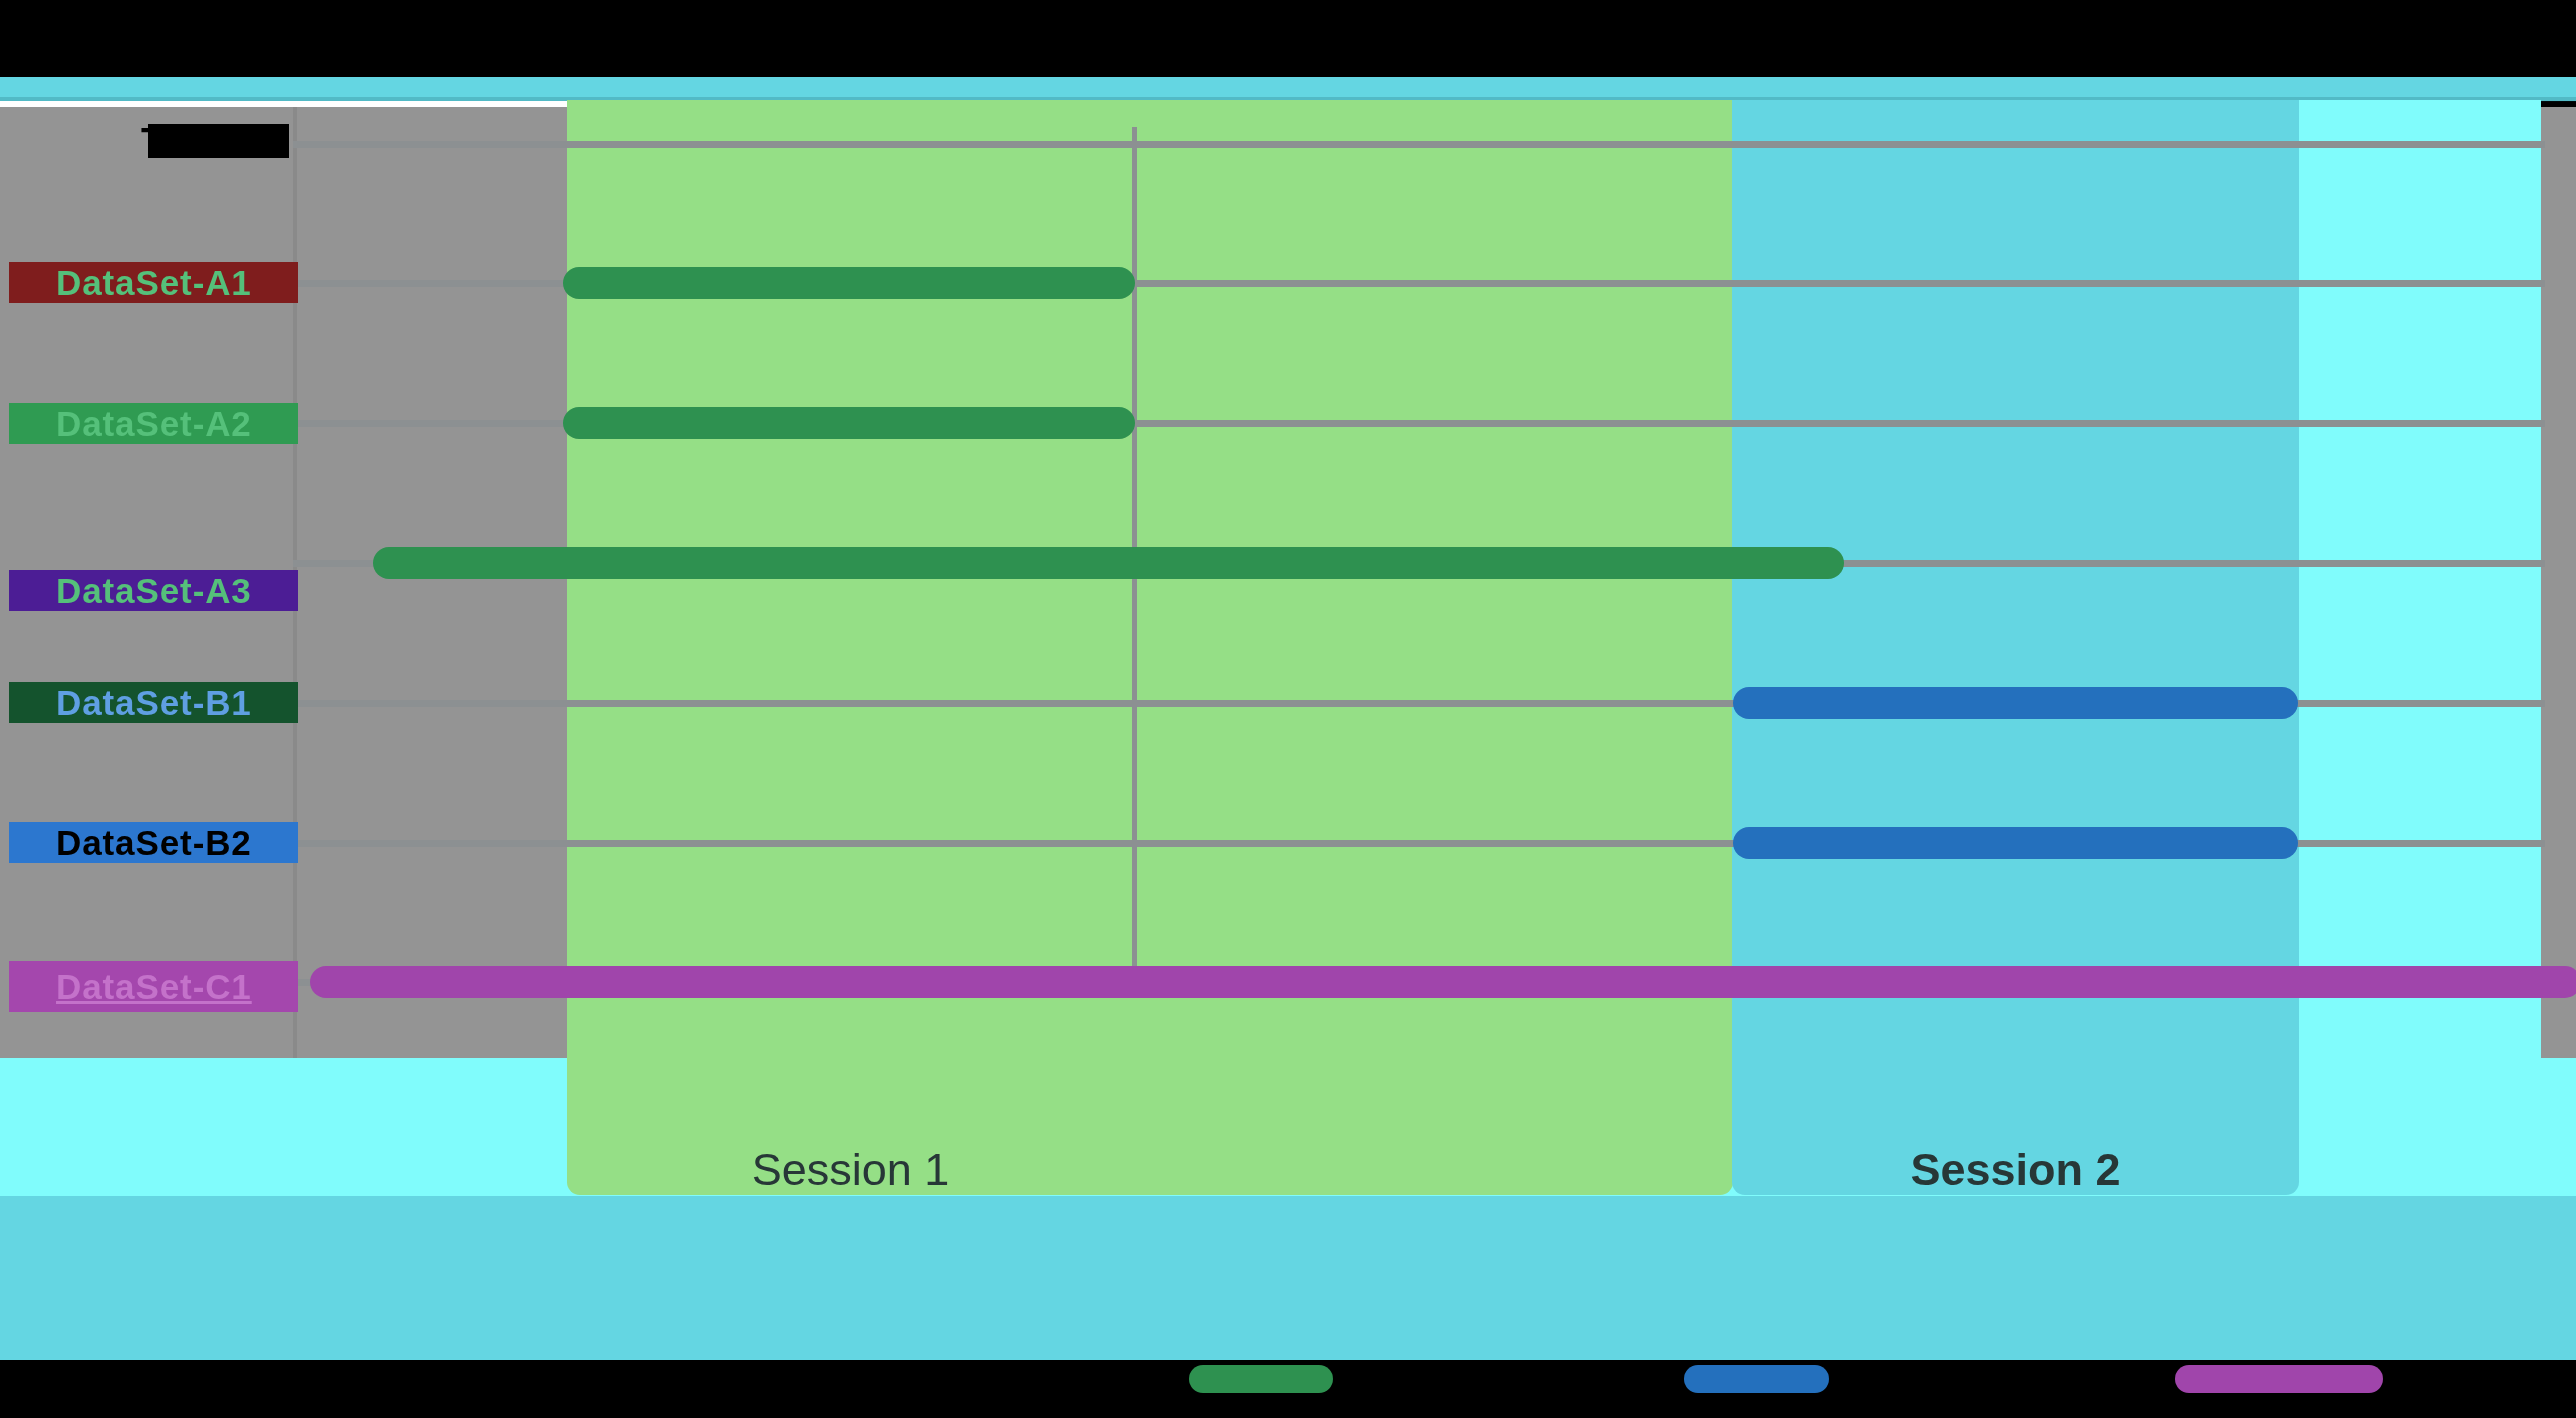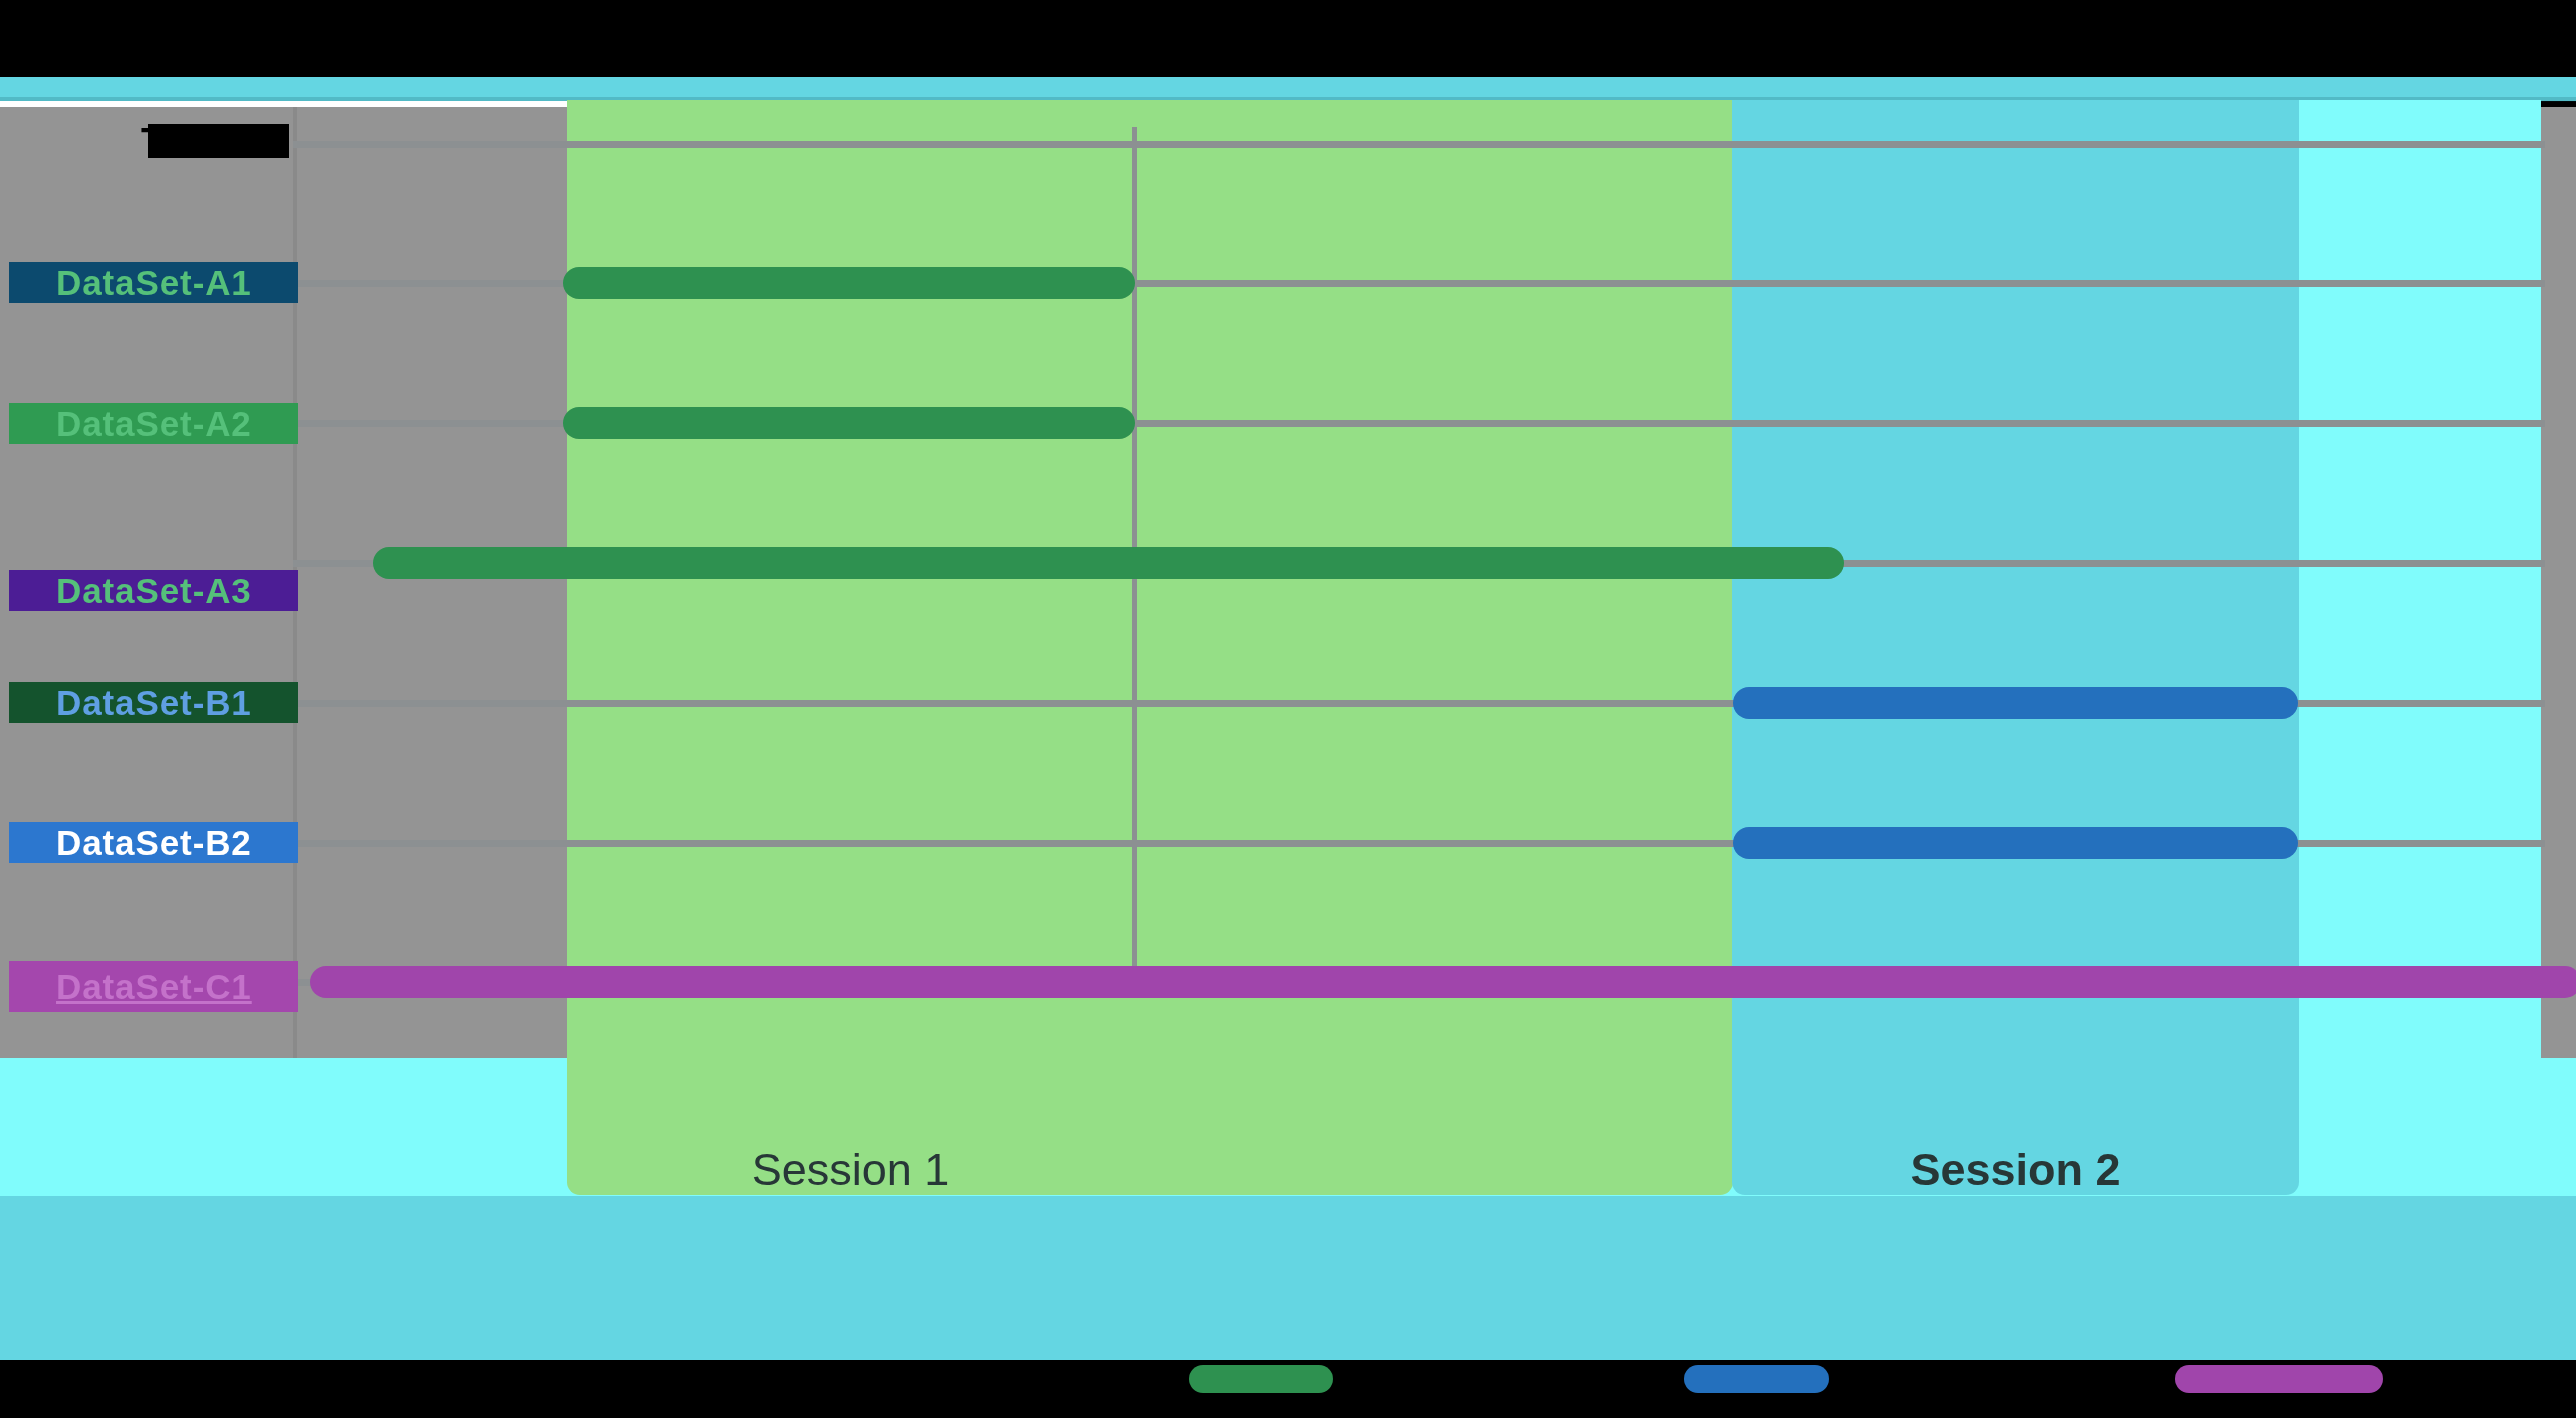--- a/index.html
+++ b/index.html
@@ -39,29 +39,29 @@
   <div id="dyn">
       <div class="gridline" style="left: 293px; top: 141px; width: 2252px; height: 6.6px; background: rgb(140, 144, 146);"></div>
       <div class="gridline" style="left: 293px; top: 280px; width: 2252px; height: 6.6px; background: rgb(140, 144, 146);"></div>
       <div class="gridline" style="left: 293px; top: 420px; width: 2252px; height: 6.6px; background: rgb(140, 144, 146);"></div>
       <div class="gridline" style="left: 293px; top: 560px; width: 2252px; height: 6.6px; background: rgb(140, 144, 146);"></div>
       <div class="gridline" style="left: 293px; top: 700px; width: 2252px; height: 6.6px; background: rgb(140, 144, 146);"></div>
       <div class="gridline" style="left: 293px; top: 840px; width: 2252px; height: 6.6px; background: rgb(140, 144, 146);"></div>
       <div class="gridline" style="left: 293px; top: 979px; width: 2252px; height: 6.6px; background: rgb(140, 144, 146);"></div>
       <div class="vline" style="left: 1132px; top: 127px; width: 4.7px; height: 863px; background: rgb(140, 144, 146);"></div>
       <div class="bar" style="left: 563px; top: 267px; width: 572px; height: 32px; background: rgb(46, 145, 80);"></div>
-      <div class="rowlabel" style="left: 9.4px; top: 262px; width: 289px; height: 41px; background: #0c4a6e; color: rgb(85, 192, 122);">DataSet-A1</div>
+      <div class="rowlabel" style="left: 9.4px; top: 262px; width: 289px; height: 41px; background: #7f1d1d; color: rgb(85, 192, 122);">DataSet-A1</div>
       <div class="bar" style="left: 563px; top: 407px; width: 572px; height: 32px; background: rgb(46, 145, 80);"></div>
       <div class="rowlabel" style="left: 9.4px; top: 403px; width: 289px; height: 41px; background: rgb(47, 155, 82); color: rgb(85, 192, 122);">DataSet-A2</div>
       <div class="bar" style="left: 373px; top: 547px; width: 1471px; height: 32px; background: rgb(46, 145, 80);"></div>
       <div class="rowlabel" style="left: 9.4px; top: 542px; width: 289px; height: 41px; background: #4c1d95; color: rgb(85, 192, 122); margin-top: 28px;">DataSet-A3</div>
       <div class="bar" style="left: 1733px; top: 687px; width: 565px; height: 32px; background: rgb(36, 112, 189);"></div>
       <div class="rowlabel" style="left: 9.4px; top: 682px; width: 289px; height: 41px; background: #14532d; color: rgb(95, 159, 226); text-align: center;">DataSet-B1</div>
       <div class="bar" style="left: 1733px; top: 827px; width: 565px; height: 32px; background: rgb(36, 112, 189);"></div>
-      <div class="rowlabel" style="left: 9.4px; top: 822px; width: 289px; height: 41px; background: rgb(44, 119, 207); color: #ffffff;">DataSet-B2</div>
+      <div class="rowlabel" style="left: 9.4px; top: 822px; width: 289px; height: 41px; background: rgb(44, 119, 207); color: #000000;">DataSet-B2</div>
       <div class="bar" style="left: 310px; top: 966px; width: 2271px; height: 32px; background: rgb(160, 69, 171);"></div>
       <div class="rowlabel" style="left: 9.4px; top: 961px; width: 289px; height: 51px; background: rgb(164, 71, 173); color: rgb(196, 114, 202); text-decoration: underline;">DataSet-C1</div>
       <div class="session-label" style="left: 663px; top: 1098px; width: 375px; height: 56px; color: rgb(39, 55, 55);">Session 1</div>
       <div class="session-label" style="left: 1828px; top: 1098px; width: 375px; height: 56px; color: rgb(39, 55, 55); font-weight: bold;">Session 2</div>
       <div class="legend-dash" style="left: 1189px; top: 1365px; width: 144px; height: 28px; background: rgb(46, 145, 80);"></div>
       <div class="legend-dash" style="left: 1684px; top: 1365px; width: 145px; height: 28px; background: rgb(36, 112, 189);"></div>
       <div class="legend-dash" style="left: 2175px; top: 1365px; width: 208px; height: 28px; background: rgb(160, 69, 171);"></div>
     </div>
 
   <div id="title-t" style="left: 141px; top: 120px;">T</div>

